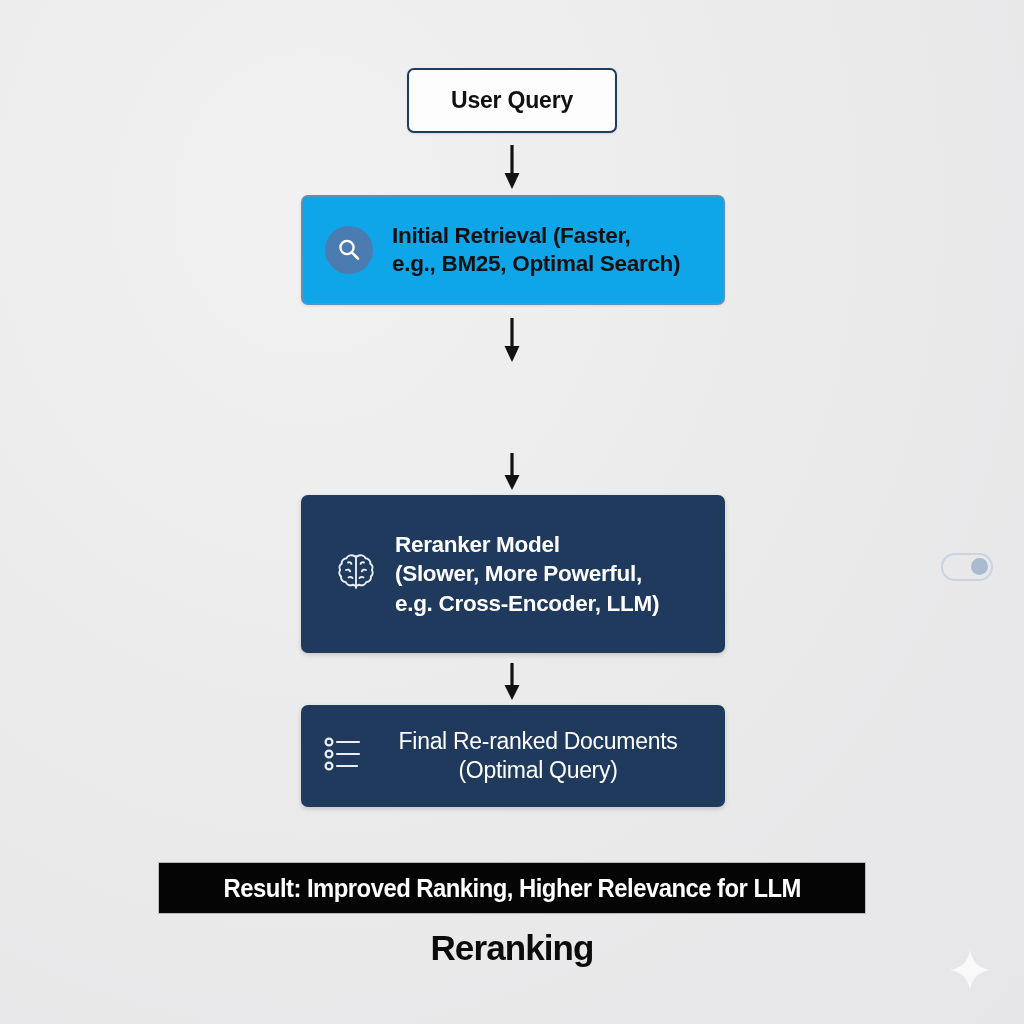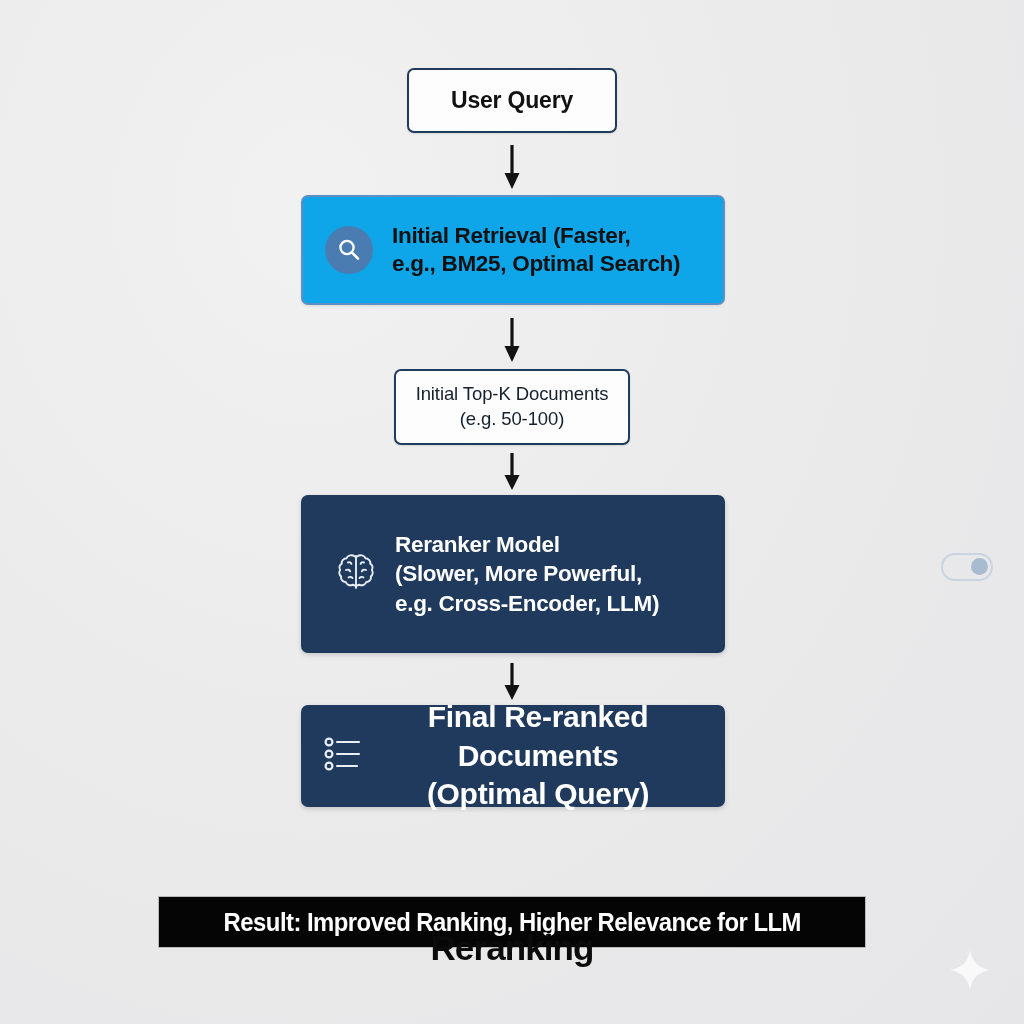--- a/index.html
+++ b/index.html
@@ -100,21 +100,21 @@
 
   
   #node-final {
     left:301px; top:705px; width:424px; height:102px;
     background:#1f3a5c;
     padding-left:22px;
     box-shadow:0 2px 5px rgba(0,0,0,.16);
   }
   #node-final .icon-list { flex:0 0 auto; margin-right:22px; }
   #node-final .label {
-    font-size:30px; font-weight:bold; color:#fff;
+    font-size:23px; font-weight:normal; color:#fff;
     text-align:center; line-height:1.28; letter-spacing:-.3px;
     flex:1; padding-right:36px;
   }
 
   
   .arrow {
     position:absolute;
     left:503px;
     width:18px;
     display:block;
@@ -123,21 +123,21 @@
   #arrow-2 { top:318px; height:45px; }
   #arrow-3 { top:453px; height:38px; }
   #arrow-4 { top:663px; height:38px; }
 
   
   #result-banner {
     position:absolute;
     left:158px; top:862px; width:708px; height:52px;
     background:#050505;
     border:1px solid #b9b9ba;
-    display:flex; align-items:center; justify-content:center;margin-top:34px;
+    display:flex; align-items:center; justify-content:center;
   }
   #result-banner .label {
     font-size:25px; font-weight:bold; color:#fefefe;
     letter-spacing:-.55px;
     transform:scaleX(.955);
   }
 
   
   #page-title {
     position:absolute;
@@ -184,26 +184,20 @@
     </span>
   </div>
 
   <span class="arrow" id="arrow-2">
     <svg width="18" height="45" viewBox="0 0 18 45">
       <line x1="9" y1="0" x2="9" y2="30" stroke="#121212" stroke-width="3.2"></line>
       <polygon points="1.5,28 16.5,28 9,44" fill="#121212"></polygon>
     </svg>
   </span>
 
-  <div class="node" id="node-topk">
-    <span class="label">
-      <span>Initial Top-K Documents</span><br>
-      <span>(e.g. 50-100)</span>
-    </span>
-  </div>
 
   <span class="arrow" id="arrow-3">
     <svg width="18" height="38" viewBox="0 0 18 38">
       <line x1="9" y1="0" x2="9" y2="24" stroke="#121212" stroke-width="3.2"></line>
       <polygon points="1.5,22 16.5,22 9,37" fill="#121212"></polygon>
     </svg>
   </span>
 
   <div class="node" id="node-reranker">
     <span class="icon-brain">

